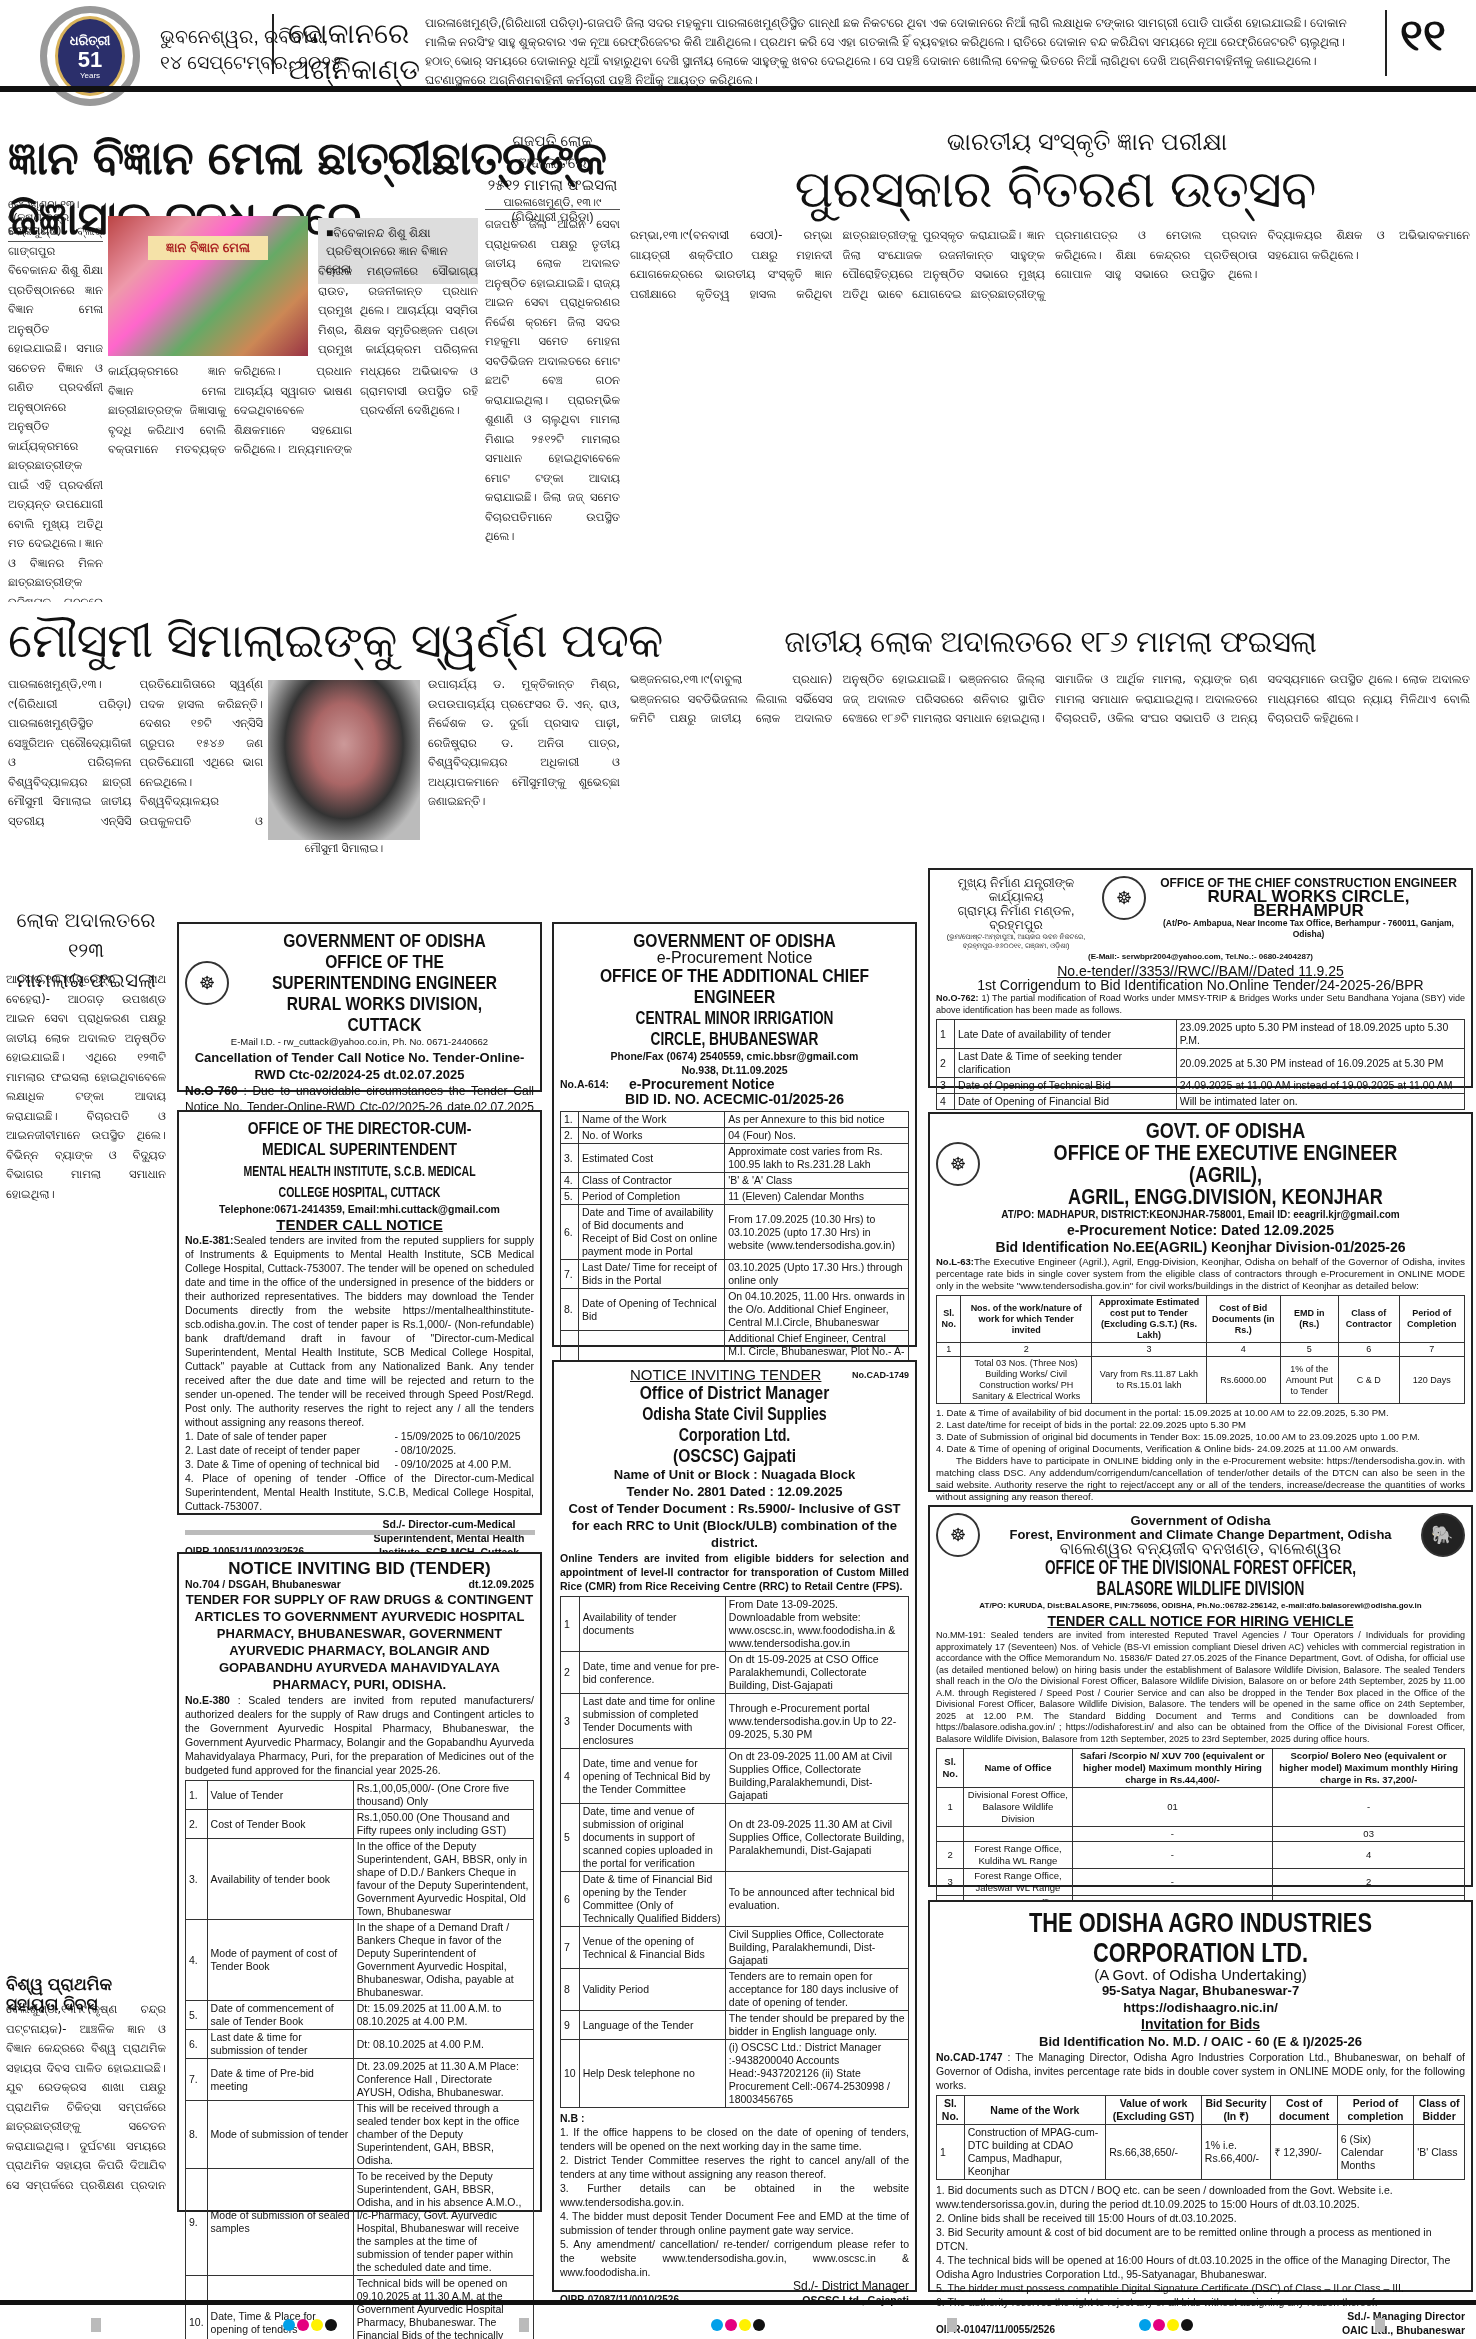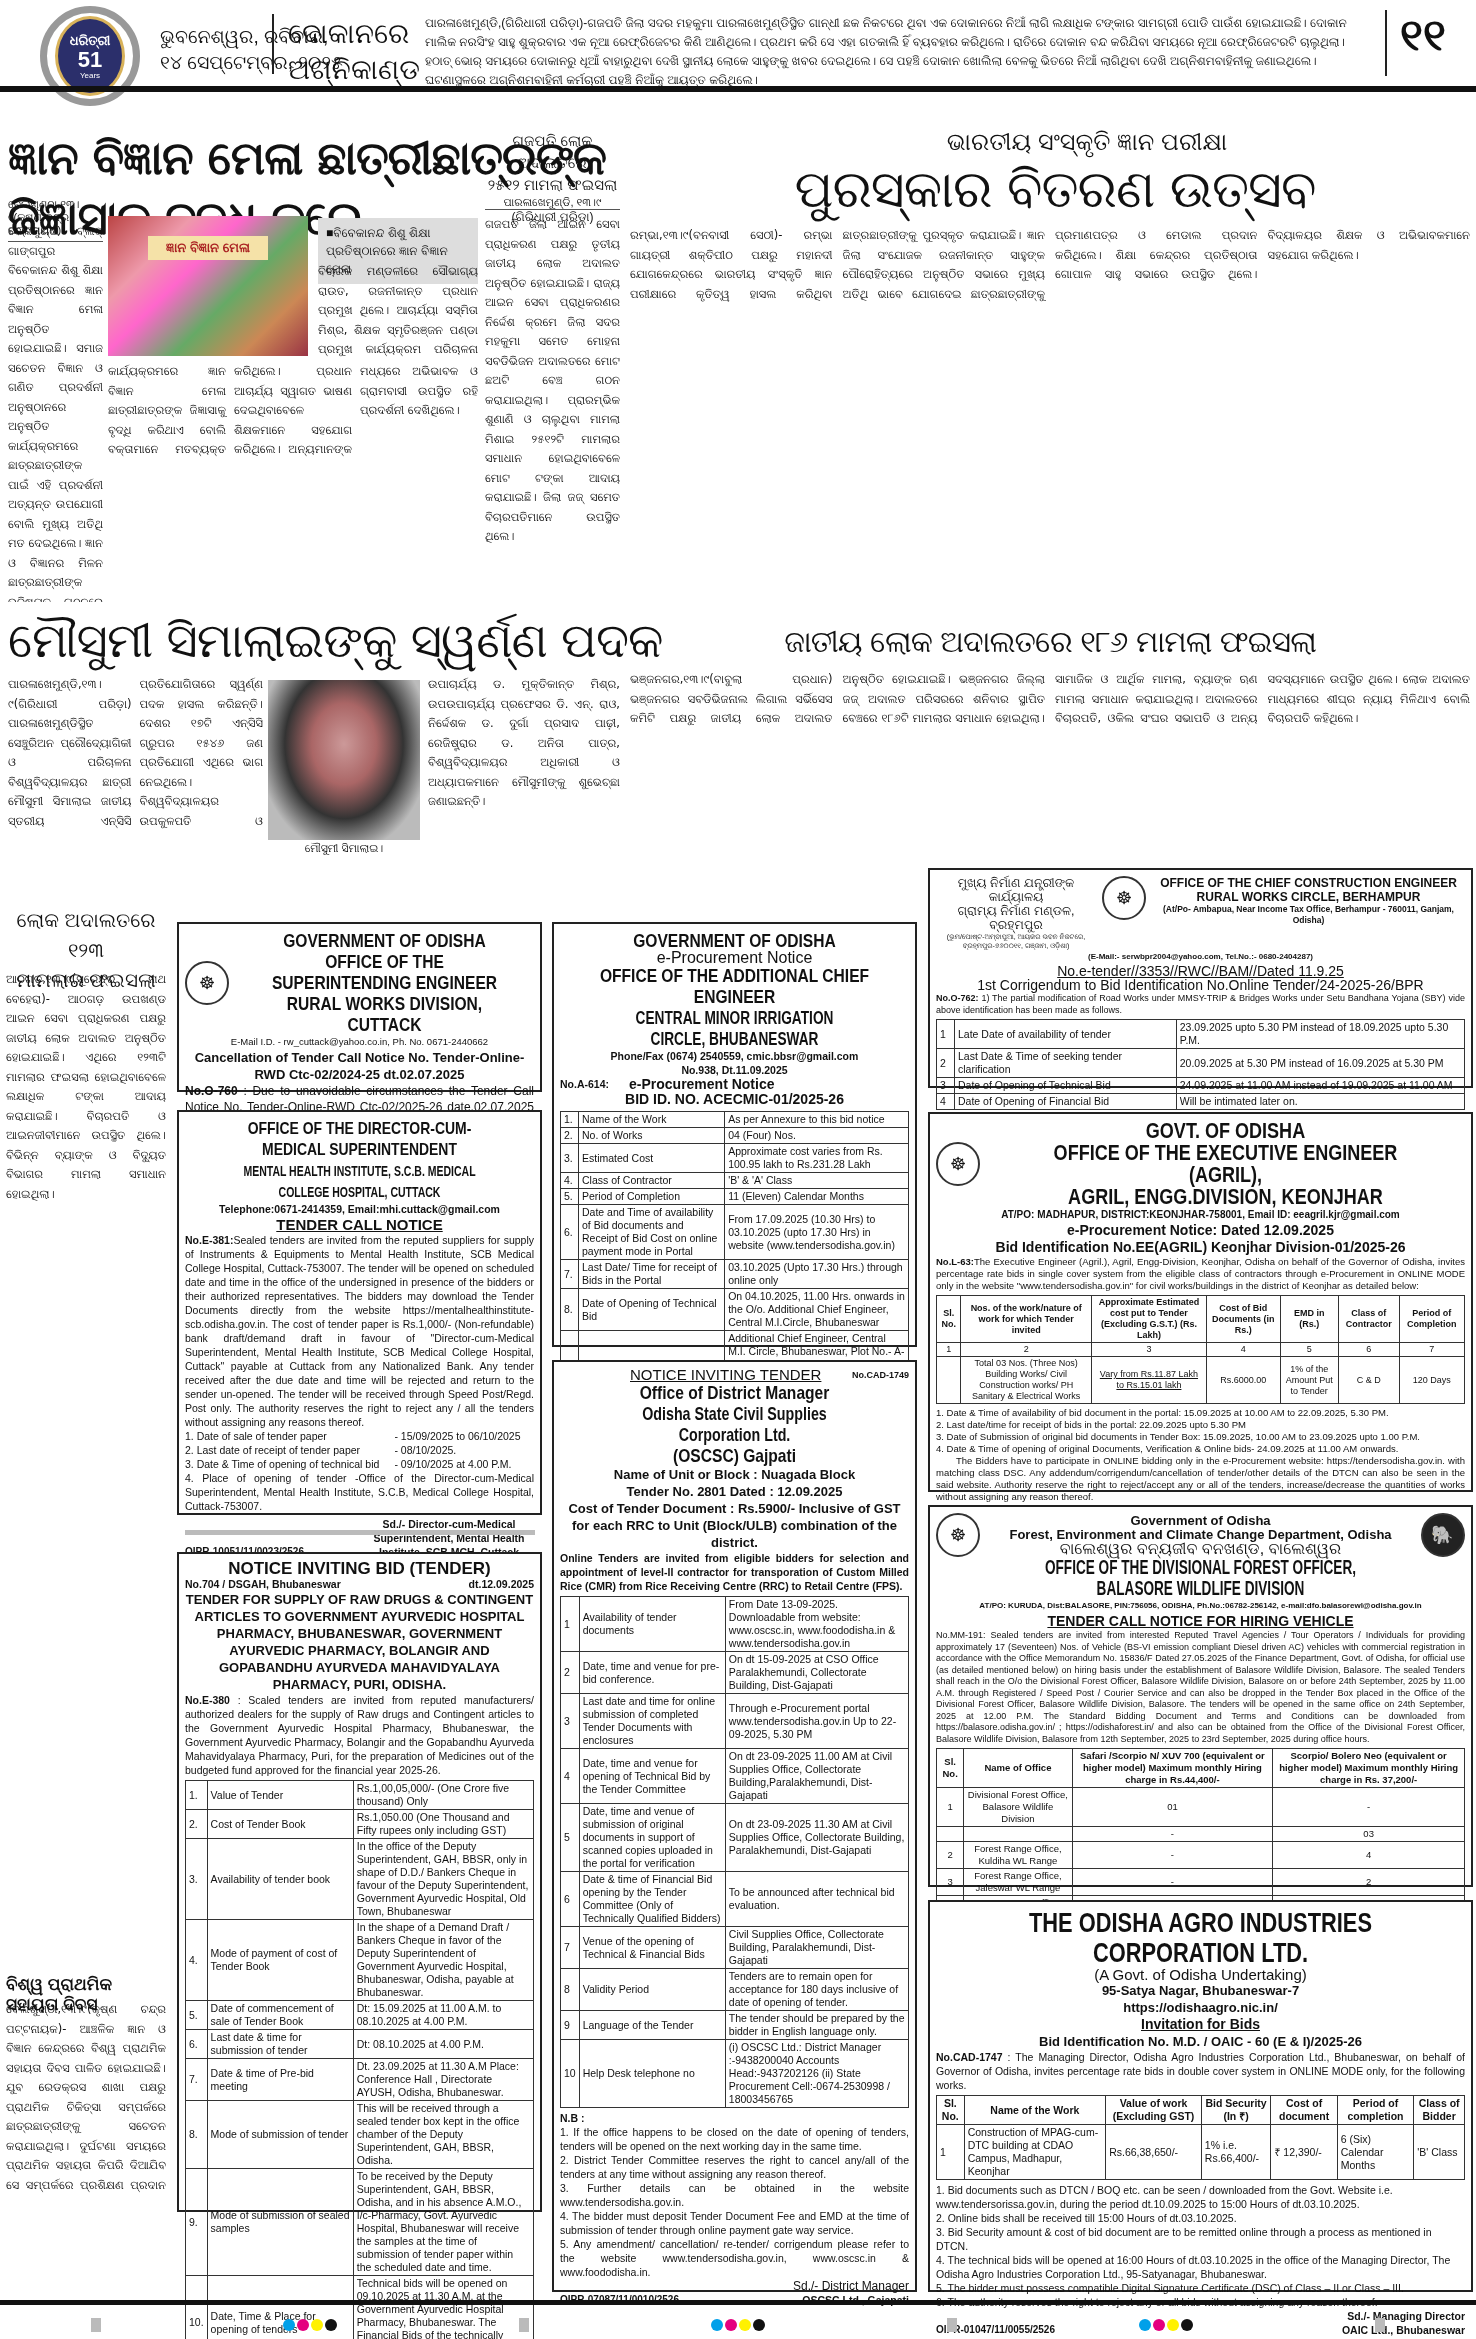--- a/index.html
+++ b/index.html
@@ -380,21 +380,21 @@
 <div class="abs ad" style="left:928px;top:868px;width:545px;height:220px">
   <div style="display:flex;gap:6px;align-items:flex-start">
     <div style="width:160px;text-align:center">
       <div style="font-size:12.5px">ମୁଖ୍ୟ ନିର୍ମାଣ ଯନ୍ତ୍ରୀଙ୍କ କାର୍ଯ୍ୟାଳୟ</div>
       <div style="font-size:12.5px">ଗ୍ରାମ୍ୟ ନିର୍ମାଣ ମଣ୍ଡଳ, ବ୍ରହ୍ମପୁର</div>
       <div style="font-size:7px;line-height:9px">(ଭୁମ/ପୋଷ୍ଟ-ଅମ୍ବାପୁଆ, ଆୟକର ଭବନ ନିକଟରେ, ବ୍ରହ୍ମପୁର-୭୬୦୦୧୧, ଗଞ୍ଜାମ, ଓଡ଼ିଶା)</div>
     </div>
     <div class="emblem">☸</div>
     <div style="flex:1;text-align:center">
       <div style="font-weight:bold;font-size:12px">OFFICE OF THE CHIEF CONSTRUCTION ENGINEER</div>
-      <div style="font-weight:bold;font-size:12px">RURAL WORKS CIRCLE, BERHAMPUR</div>
+      <div style="font-weight:bold;font-size:17px">RURAL WORKS CIRCLE, BERHAMPUR</div>
       <div style="font-weight:bold;font-size:8.5px;line-height:11px">(At/Po- Ambapua, Near Income Tax Office, Berhampur - 760011, Ganjam, Odisha)</div>
     </div>
   </div>
   <div style="text-align:center;font-size:8px;font-weight:bold">(E-Mail:- serwbpr2004@yahoo.com, Tel.No.:- 0680-2404287)</div>
   <div class="ul" style="text-align:center;font-size:14px">No.e-tender//3353//RWC//BAM//Dated 11.9.25</div>
   <div style="text-align:center;font-size:14px">1st Corrigendum to Bid Identification No.Online Tender/24-2025-26/BPR</div>
   <p style="font-size:9px;line-height:12px"><b>No.O-762:</b> <span>1) The partial modification of Road Works under MMSY-TRIP &amp; Bridges Works under Setu Bandhana Yojana (SBY) vide above identification has been made as follows.</span></p>
   <table>
       <tbody id="rwc-rows">
         <tr>
@@ -457,21 +457,21 @@
           <td style="text-align: center;">4</td>
           <td style="text-align: center;">5</td>
           <td style="text-align: center;">6</td>
           <td style="text-align: center;">7</td>
         </tr>
       </thead>
     <tbody>
         <tr id="agril-row">
           <td style="text-align: center;"></td>
           <td style="text-align: center;">Total 03 Nos. (Three Nos) Building Works/ Civil Construction works/ PH Sanitary &amp; Electrical Works</td>
-          <td style="text-align: center; text-decoration: underline;">Vary from Rs.11.87 Lakh to Rs.15.01 lakh</td>
+          <td style="text-align: center;">Vary from Rs.11.87 Lakh to Rs.15.01 lakh</td>
           <td style="text-align: center;">Rs.6000.00</td>
           <td style="text-align: center;">1% of the Amount Put to Tender</td>
           <td style="text-align: center;">C &amp; D</td>
           <td style="text-align: center;">120 Days</td>
         </tr>
       </tbody>
   </table>
   <div id="agril-points" style="font-size:9.5px;line-height:12px">
       <div>1. Date &amp; Time of availability of bid document in the portal: 15.09.2025 at 10.00 AM to 22.09.2025, 5.30 PM.</div>
       <div>2. Last date/time for receipt of bids in the portal: 22.09.2025 upto 5.30 PM</div>

